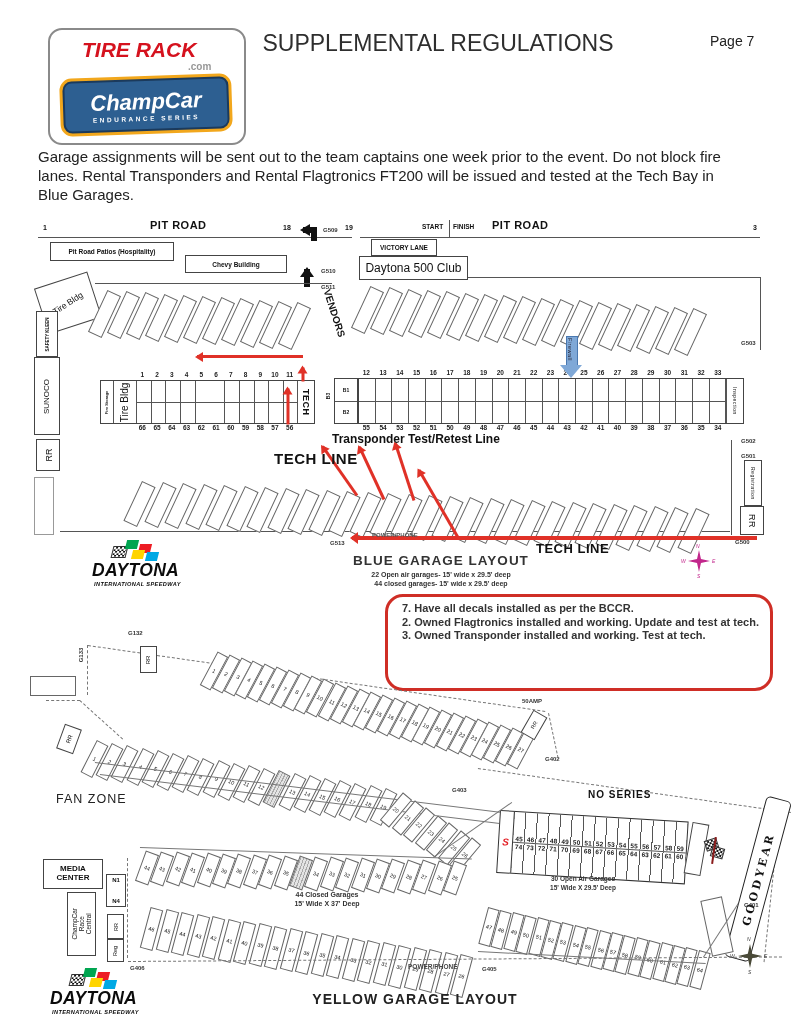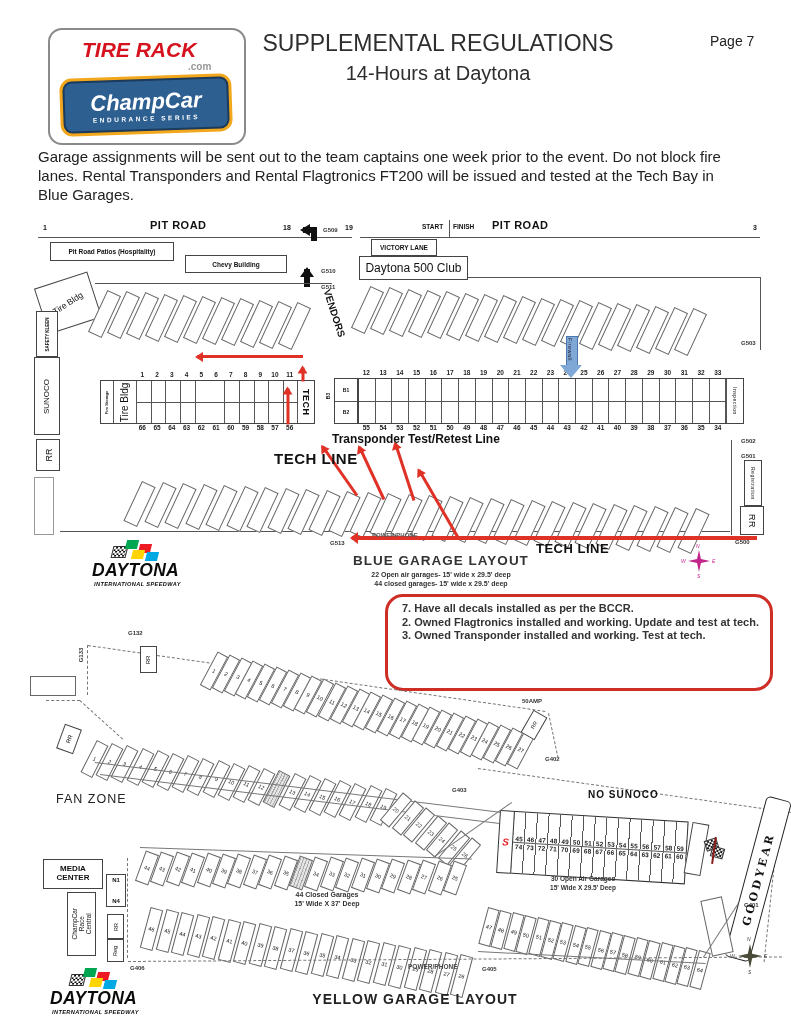--- a/index.html
+++ b/index.html
@@ -49,21 +49,20 @@
       <div class="abs" style="inset:3px;background:var(--c-cblue);border:2px solid var(--c-navy);border-radius:9px;display:flex;flex-direction:column;align-items:center;justify-content:center">
         <div style="font:italic 900 22px 'Liberation Sans',sans-serif;color:#fff">ChampCar</div>
         <div style="font:bold 6.5px 'Liberation Sans',sans-serif;color:#fff;letter-spacing:2.5px">ENDURANCE SERIES</div>
       </div>
     </div>
   </div>
 
   <div class="lbl" style="left:710px;top:33px;font-size:14px;color:#222">Page 7</div>
 
   <div class="lbl" style="left:248px;top:30px;width:380px;text-align:center;font-size:23px;font-weight:500;color:#2e2e2e">SUPPLEMENTAL REGULATIONS</div>
-  <div class="lbl" style="left:248px;top:62px;width:380px;text-align:center;font-size:20px;color:#2e2e2e">14-Hours at Daytona</div>
 
   <div class="abs" style="left:38px;top:147px;width:700px;font-size:15px;line-height:1.28;color:#222">Garage assignments will be sent out to the team captains one week prior to the event. Do not block fire lanes. Rental Transponders and Rental Flagtronics FT200 will be issued and tested at the Tech Bay in Blue Garages.</div>
 
   <div class="line" style="left:38px;top:237px;width:314px;height:1.3px"></div>
   <div class="line" style="left:360px;top:237px;width:400px;height:1.3px"></div>
   <div class="lbl num" style="left:43px;top:224px">1</div>
   <div class="lbl b" style="left:150px;top:219px;font-size:11px;letter-spacing:.5px">PIT ROAD</div>
   <div class="lbl num" style="left:283px;top:224px">18</div>
 
   <div class="abs" style="left:294px;top:222px;width:24px;height:22px">
@@ -524,21 +523,21 @@
       <div class="stall" style="left: 459px; top: 837px; width: 10px; height: 34px; transform: rotate(40deg);">
         <span>26</span>
       </div>
     </div>
   <div class="lbl g" style="left:452px;top:787px">G403</div>
 
   <div class="lbl" style="left:56px;top:792px;font-size:12.5px;letter-spacing:1px;color:#222">FAN ZONE</div>
 
   <div class="dash" style="left:478px;top:768px;width:316px;transform:rotate(8deg)"></div>
   <div class="dash" style="left:780px;top:815px;width:148px;transform:rotate(96deg)"></div>
-  <div class="lbl b" style="left:588px;top:789px;font-size:10px;letter-spacing:1px">NO SUNOCO</div>
+  <div class="lbl b" style="left:588px;top:789px;font-size:10px;letter-spacing:1px">NO SERIES</div>
 
   <div class="abs" style="left:500px;top:810px;width:187px;height:61px;border:1px solid #333;transform:rotate(3.5deg);transform-origin:left top;display:flex;background:#fff">
     <div style="width:13px;border-right:1px solid #333;display:flex;align-items:center;justify-content:center">
         <span style="font:italic 900 10px 'Liberation Sans',sans-serif;color:var(--c-sred)">S</span>
       </div>
     <div style="flex:1;display:flex;flex-direction:column">
       <div class="nums" style="position:static;flex:1;background:repeating-linear-gradient(90deg,transparent 0 10.6px,#555 10.6px 11.6px);align-items:flex-end">
           <span>45</span>
           <span>46</span>
           <span>47</span>

